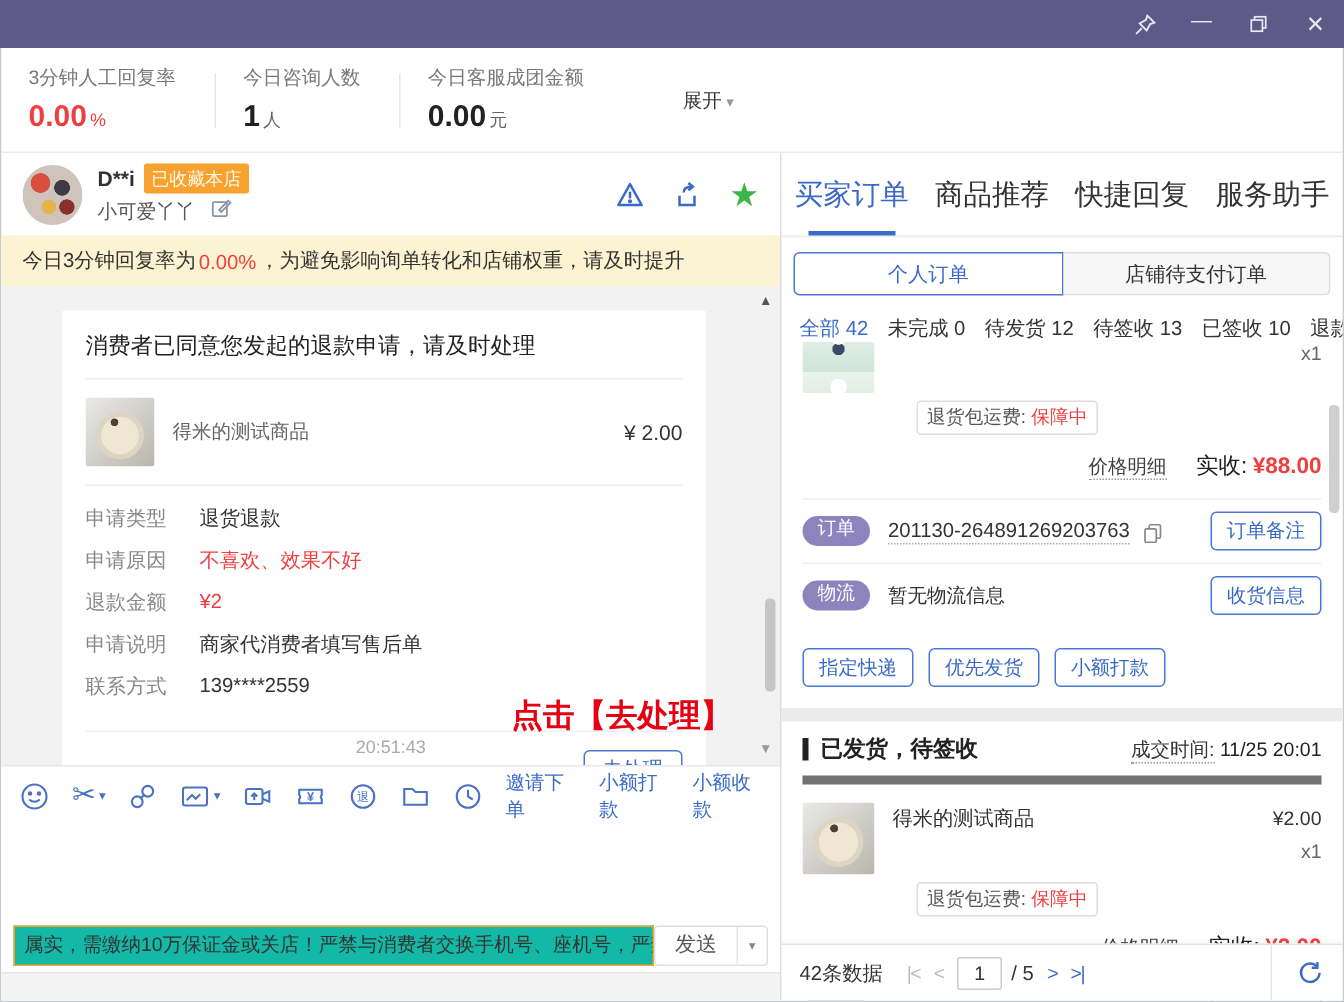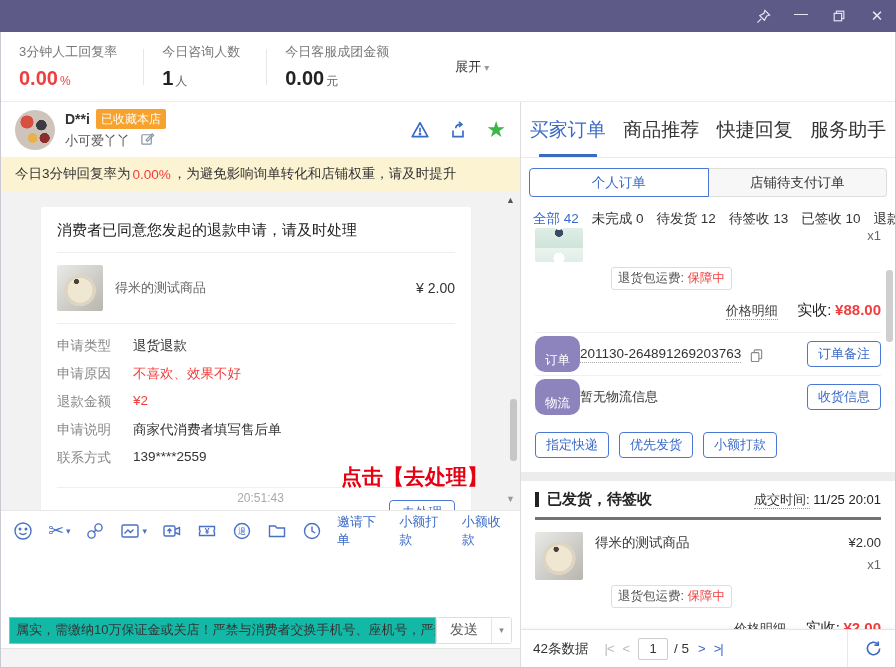--- a/index.html
+++ b/index.html
@@ -126,30 +126,30 @@
   .oqty { margin-left:auto; font-size:13px; color:#666; }
   .tag-row { margin:5px 0 4px 76px; }
   .otag { display:inline-block; border:1px solid #ddd; border-radius:3px; padding:2px 6px; font-size:12.5px; color:#555; background:#fff; }
   .otag .warr { color:#f03e3e; }
   .price-row { text-align:right; padding:7px 0 12px; font-size:13px; }
   .pd-link { color:#404040; border-bottom:1px dotted #999; padding-bottom:1px; margin-right:16px; cursor:pointer; }
   .paid-label { font-size:15px; color:#222; }
   .paid-value { font-size:15px; font-weight:bold; color:#f03e3e; }
 
   .info-row { display:flex; align-items:center; height:43px; border-top:1px solid #f0f0f0; }
-  .pill { background:#8d84bd; color:#fff; font-size:12.5px; padding:16px 10px 3px; border-radius:10px; flex:0 0 auto; }
+  .pill { background:#8d84bd; color:#fff; font-size:12.5px; padding:0 10px 3px; border-radius:10px; margin-right:12px; flex:0 0 auto; }
   .order-no { font-size:13.5px; color:#333; border-bottom:1px dotted #aaa; padding-bottom:1px; }
   .copy-icon { margin-left:8px; display:flex; cursor:pointer; }
   .copy-icon svg { stroke:#888; fill:none; stroke-width:1.2; }
   .info-row .btn-right { margin-left:auto; }
   .obtn { display:inline-block; border:1px solid #4a77d4; color:#3a6ac8; background:#fff; border-radius:4px; padding:3px 10px; font-size:13px; cursor:pointer; white-space:nowrap; }
   .actions-row { display:flex; gap:10px; padding:14px 0 14px; }
 
   .card-gap { height:9px; }
-  .ocard-header { display:flex; align-items:center; padding:9px 0 8px; border-bottom:3px solid #737373; }
+  .ocard-header { display:flex; align-items:center; padding:9px 0 8px; border-bottom:6px solid #737373; }
   .status-bar-mark { width:4px; height:15px; background:#222; margin-right:8px; }
   .ostatus { font-size:15px; font-weight:bold; color:#222; }
   .otime { margin-left:auto; font-size:13px; color:#222; }
   .otime .tlabel { border-bottom:1px dotted #999; padding-bottom:1px; color:#333; }
   .oprod.full { padding:12px 0 0; }
   .oprod .opname { font-size:13.5px; color:#333; margin-left:12px; margin-top:2px; }
   .oprod .opr-col { margin-left:auto; text-align:right; font-size:13px; color:#333; line-height:22px; }
   .oprod .opr-col .q { color:#666; }
 
   .right-scroll-thumb { position:absolute; right:2px; top:168px; width:7px; height:72px; background:#cfcfcf; border-radius:3px; }

